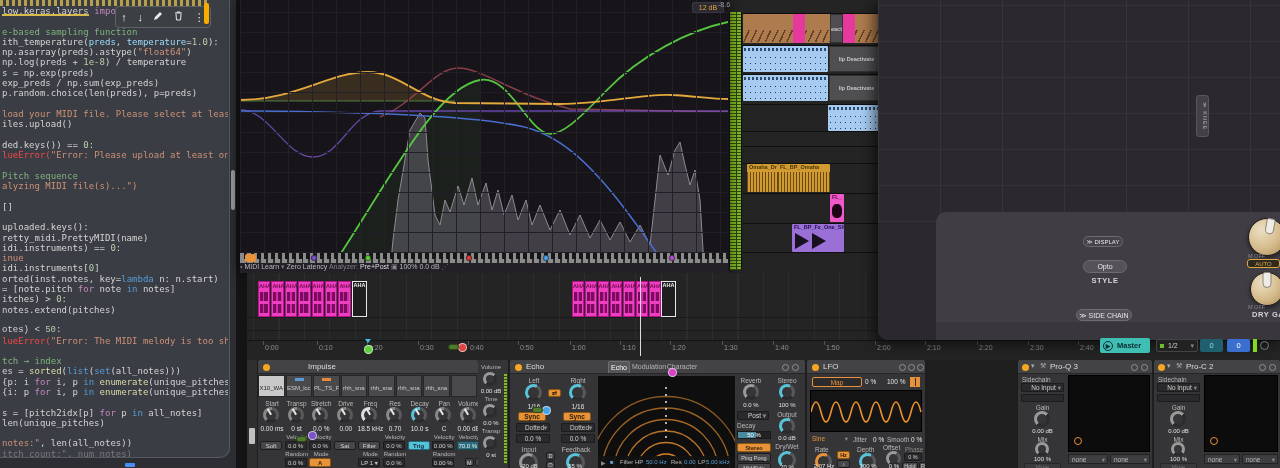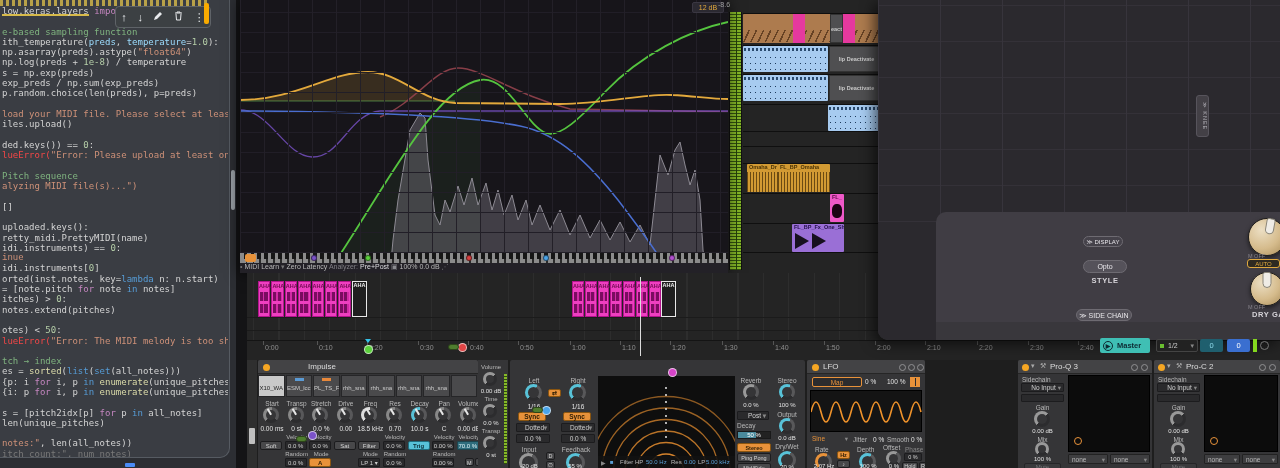--- a/index.html
+++ b/index.html
@@ -139,28 +139,28 @@
           <div class="cl" style="position: relative;"><span class="c-r">lueError(</span><span class="c-s">"Error: Please upload at least one M</span></div>
           <div class="cl" style="position: relative;"></div>
           <div class="cl" style="position: relative;"><span class="c-c">Pitch sequence</span></div>
           <div class="cl" style="position: relative;"><span class="c-s">alyzing MIDI file(s)...")</span></div>
           <div class="cl" style="position: relative;"></div>
           <div class="cl" style="position: relative;"><span class="c-w">[]</span></div>
           <div class="cl" style="position: relative;"></div>
           <div class="cl" style="position: relative;"><span class="c-w">uploaded.keys():</span></div>
           <div class="cl" style="position: relative;"><span class="c-w">retty_midi.PrettyMIDI(name)</span></div>
           <div class="cl" style="position: relative;"><span class="c-w">idi.instruments) == </span><span class="c-n">0</span><span class="c-w">:</span></div>
-          <div class="cl" style="position: relative; font-family: Liberation Mono, monospace;"><span class="c-s">inue</span></div>
+          <div class="cl" style="position: relative;"><span class="c-s">inue</span></div>
           <div class="cl" style="position: relative;"><span class="c-w">idi.instruments[</span><span class="c-n">0</span><span class="c-w">]</span></div>
           <div class="cl" style="position: relative;"><span class="c-w">orted(inst.notes, key=</span><span class="c-b">lambda</span><span class="c-w"> n: n.start)</span></div>
           <div class="cl" style="position: relative;"><span class="c-w">= [note.pitch </span><span class="c-k">for</span><span class="c-w"> note </span><span class="c-b">in</span><span class="c-w"> notes]</span></div>
           <div class="cl" style="position: relative;"><span class="c-w">itches) &gt; </span><span class="c-n">0</span><span class="c-w">:</span></div>
           <div class="cl" style="position: relative;"><span class="c-w">notes.extend(pitches)</span></div>
           <div class="cl" style="position: relative;"></div>
-          <div class="cl" style="position: relative;"><span class="c-w">otes) &lt; </span><span class="c-n">50</span><span class="c-w">:</span></div>
+          <div class="cl" style="position: relative; font-family: Liberation Mono, monospace;"><span class="c-w">otes) &lt; </span><span class="c-n">50</span><span class="c-w">:</span></div>
           <div class="cl" style="position: relative;"><span class="c-r">lueError(</span><span class="c-s">"Error: The MIDI melody is too short</span></div>
           <div class="cl" style="position: relative;"></div>
           <div class="cl" style="position: relative;"><span class="c-c">tch → index</span></div>
           <div class="cl" style="position: relative;"><span class="c-w">es = </span><span class="c-y">sorted</span><span class="c-w">(</span><span class="c-b">list</span><span class="c-w">(</span><span class="c-b">set</span><span class="c-w">(all_notes)))</span></div>
           <div class="cl" style="position: relative;"><span class="c-w">{p: i </span><span class="c-k">for</span><span class="c-w"> i, p </span><span class="c-b">in</span><span class="c-w"> </span><span class="c-y">enumerate</span><span class="c-w">(unique_pitches)}</span></div>
           <div class="cl" style="position: relative;"><span class="c-w">{i: p </span><span class="c-k">for</span><span class="c-w"> i, p </span><span class="c-b">in</span><span class="c-w"> </span><span class="c-y">enumerate</span><span class="c-w">(unique_pitches)}</span></div>
           <div class="cl" style="position: relative;"></div>
           <div class="cl" style="position: relative;"><span class="c-w">s = [pitch2idx[p] </span><span class="c-k">for</span><span class="c-w"> p </span><span class="c-b">in</span><span class="c-w"> all_notes]</span></div>
           <div class="cl" style="position: relative;"><span class="c-w">len(unique_pitches)</span></div>
           <div class="cl" style="position: relative;"></div>
@@ -603,20 +603,29 @@
         </div>
         <div class="ak" style="left: 5px; top: 44px; width: 14px; height: 14px; position: absolute; background: conic-gradient(from 225deg, rgb(153, 153, 153) 0deg, rgb(153, 153, 153) 50%, rgb(44, 44, 46) 50%, rgb(44, 44, 46) 75%, rgb(44, 44, 46) 75%); border-radius: 50%;">
           <div style="position: absolute; inset: 3px; background: rgb(53, 53, 55); border-radius: 50%;"></div>
         </div>
         <div class="ak" style="left: 5px; top: 76px; width: 14px; height: 14px; position: absolute; background: conic-gradient(from 225deg, rgb(153, 153, 153) 0deg, rgb(153, 153, 153) 50%, rgb(44, 44, 46) 50%, rgb(44, 44, 46) 75%, rgb(44, 44, 46) 75%); border-radius: 50%;">
           <div style="position: absolute; inset: 3px; background: rgb(53, 53, 55); border-radius: 50%;"></div>
         </div>
         <div class="gmeter2" style="left: 26px; top: 14px; width: 3px; height: 90px; position: absolute;"></div>
       </div>
     <div class="dev" id="dev-echo" style="left:263px;width:295px">
+        <div class="devtitle">
+          <span class="led" style="position: absolute; left: 5px;"></span>
+          <span style="position: absolute; left: 16px; top: 2px;">Echo</span>
+          <span class="tab tabactive" style="position: absolute; left: 98px; width: 22px;">Echo</span>
+          <span class="tab" style="position: absolute; left: 122px; width: 32px;">Modulation</span>
+          <span class="tab" style="position: absolute; left: 156px; width: 32px;">Character</span>
+          <span class="circ" style="position: absolute; left: 272px;"></span>
+          <span class="circ" style="position: absolute; left: 282px;"></span>
+        </div>
         <div class="dlab" style="left: 12px; top: 17px; width: 24px; text-align: center; position: absolute;">Left</div>
         <div class="dlab" style="left: 56px; top: 17px; width: 24px; text-align: center; position: absolute;">Right</div>
         <div class="ak" style="left: 15px; top: 24px; width: 17px; height: 17px; position: absolute; background: conic-gradient(from 225deg, rgb(88, 194, 216) 0deg, rgb(88, 194, 216) 45%, rgb(88, 88, 90) 45%, rgb(88, 88, 90) 75%, rgb(44, 44, 46) 75%); border-radius: 50%;">
           <div style="position: absolute; inset: 3px; background: rgb(53, 53, 55); border-radius: 50%;"></div>
         </div>
         <div class="ak" style="left: 59px; top: 24px; width: 17px; height: 17px; position: absolute; background: conic-gradient(from 225deg, rgb(88, 194, 216) 0deg, rgb(88, 194, 216) 45%, rgb(88, 88, 90) 45%, rgb(88, 88, 90) 75%, rgb(44, 44, 46) 75%); border-radius: 50%;">
           <div style="position: absolute; inset: 3px; background: rgb(53, 53, 55); border-radius: 50%;"></div>
         </div>
         <div class="obtn" style="left: 38px; top: 29px; width: 13px; height: 8px; line-height: 7px; position: absolute; font-size: 6px;">⇄</div>
         <div class="dval" style="left: 12px; top: 43px; width: 24px; text-align: center; position: absolute;">1/16</div>

